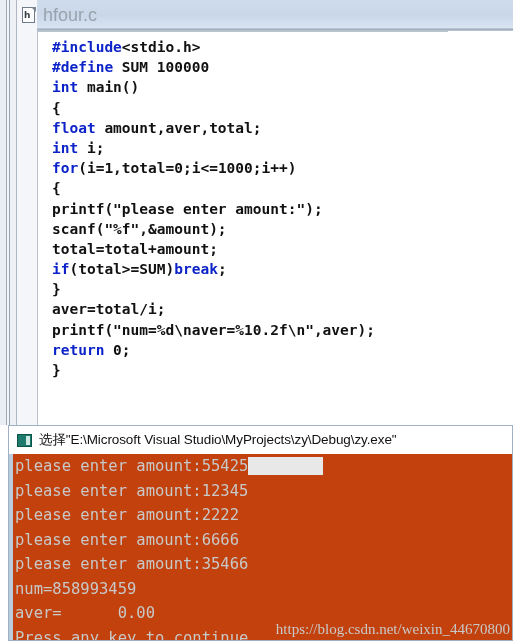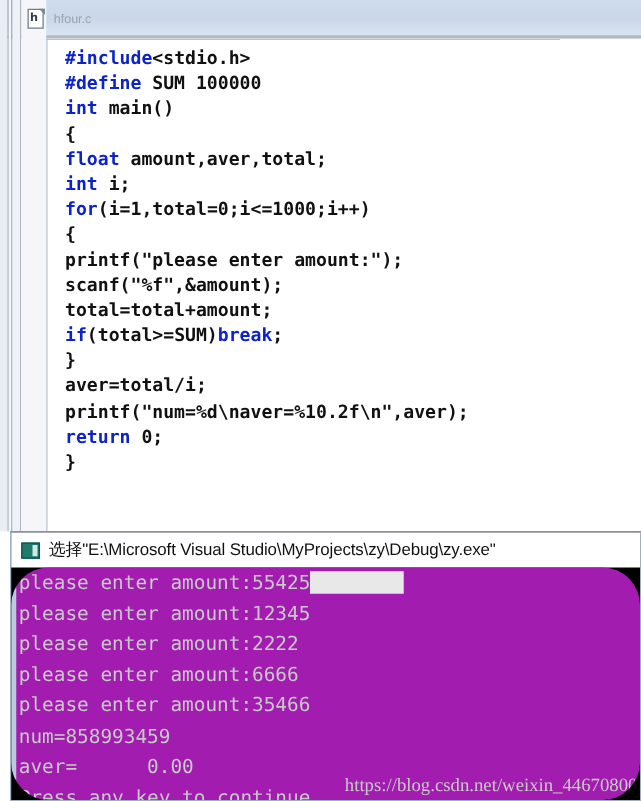--- a/index.html
+++ b/index.html
@@ -90,21 +90,21 @@
     position: absolute;
     left: 2px; top: 3px;
     font-family: "DejaVu Sans", sans-serif;
     font-size: 9px;
     font-weight: bold;
     color: #333b44;
     line-height: 10px;
   }
   .tab-label {
     font-family: "Liberation Sans", sans-serif;
-    font-size: 10px;
+    font-size: 18px;
     color: #9aa3ad;
     white-space: nowrap;
   }
 
   
   .editor {
     position: absolute;
     left: 37px; top: 31px;
     width: 411px;
     height: 394px;
@@ -169,23 +169,22 @@
     font-size: 13.5px;
     color: #111111;
     white-space: nowrap;
     letter-spacing: -0.1px;
   }
 
   .console-body {
     position: absolute;
     left: 0; top: 28px;
     right: 0; bottom: 0;
-    background: #a21caf;
+    background: #c2410c;
     overflow: hidden;
-    border-radius: 30px;
   }
   .console-leftbar {
     position: absolute;
     left: 0; top: 0;
     width: 4px; height: 100%;
     background: #b9cbdd;
   }
   .console-text {
     position: absolute;
     left: 6px; top: 0px;

